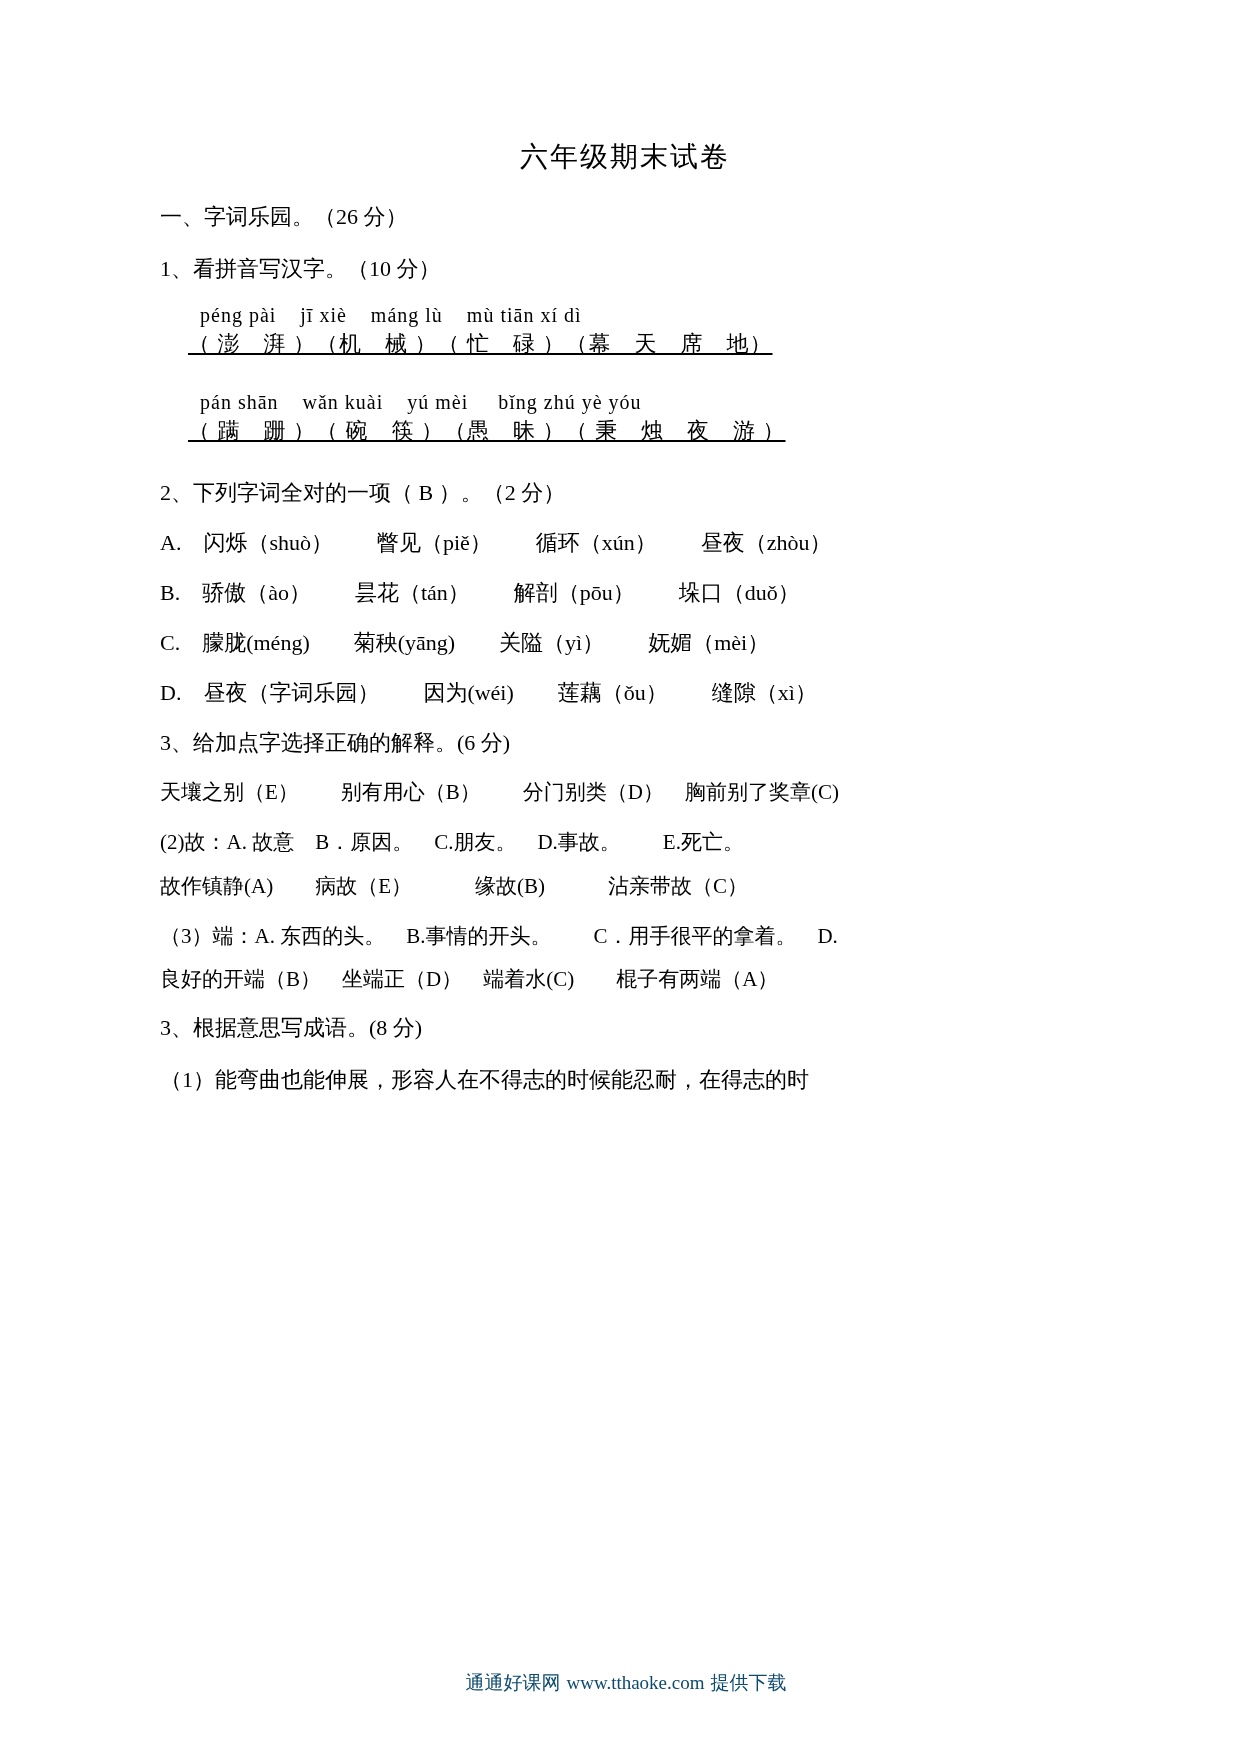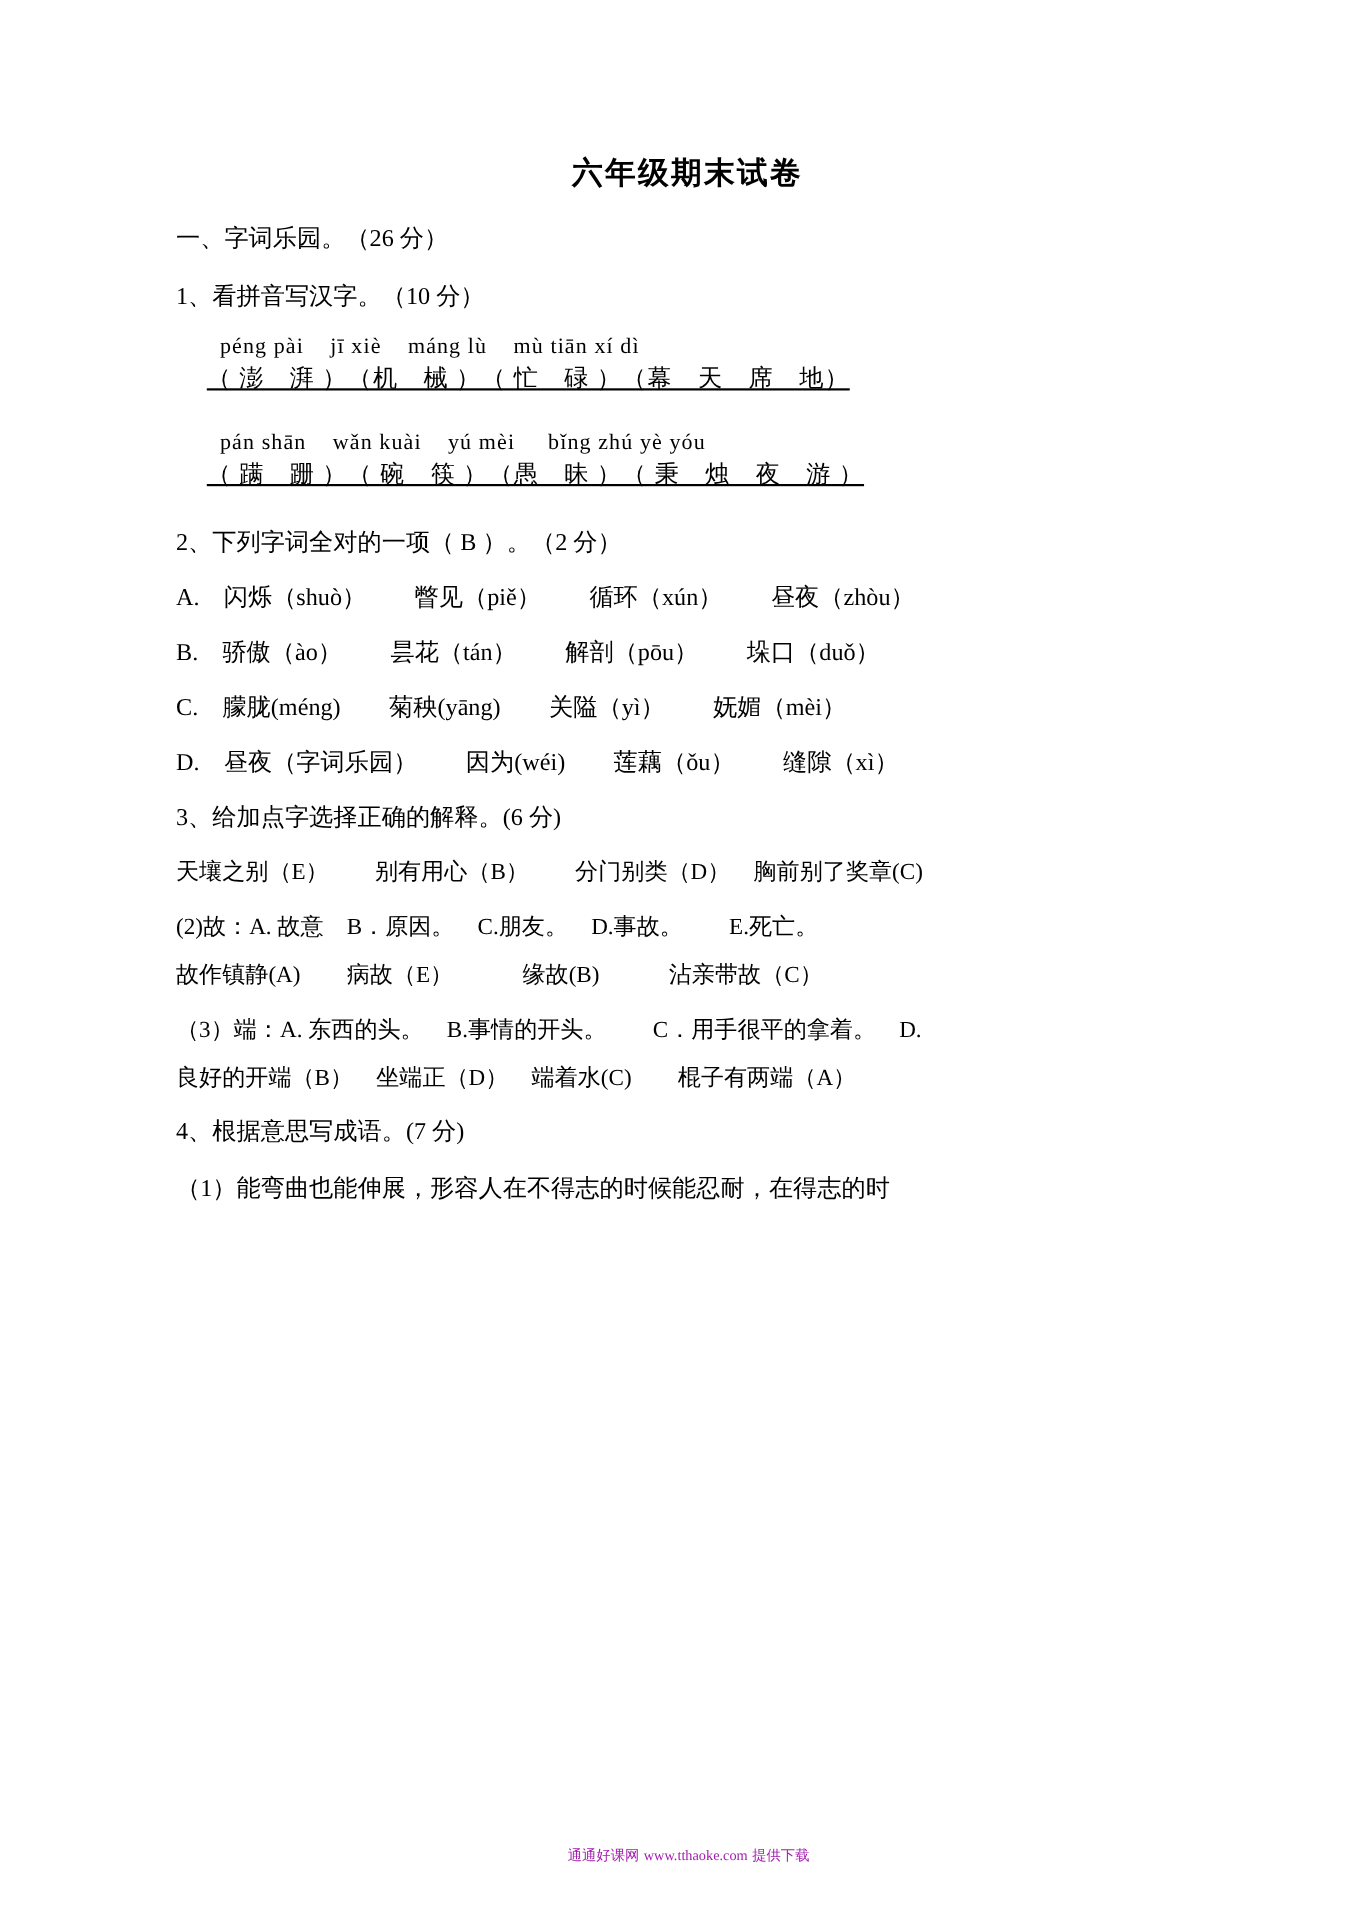--- a/index.html
+++ b/index.html
@@ -18,21 +18,21 @@
   .page {
     position: relative;
     width: 1240px;
     height: 1754px;
     box-sizing: border-box;
     padding: 120px 150px 0 160px;
   }
   .doc-title {
     text-align: center;
     font-size: 28px;
-    font-weight: bold;
+    font-weight: normal;
     letter-spacing: 2px;
     margin: 18px 0 26px 0;
   }
   .line {
     font-size: 22px;
     line-height: 1.55;
     margin: 0 0 18px 0;
     white-space: pre-wrap;
   }
   .section-h {
@@ -80,23 +80,23 @@
     font-size: 21px;
     margin: 0 0 20px 0;
     white-space: pre;
   }
   .footer {
     position: absolute;
     left: 0;
     right: 0;
     bottom: 58px;
     text-align: center;
-    font-size: 13px;
+    font-size: 19px;
     font-family: "DejaVu Sans", sans-serif;
-    color: #a21caf;
+    color: #0c4a6e;
     padding-left: 12px;
   }
   .footer .url {
     font-family: "Liberation Serif", serif;
   }
 </style>
 </head>
 <body>
 
 <div class="page">
@@ -131,21 +131,21 @@
   <div class="qnum">3、给加点字选择正确的解释。(6 分)</div>
 
   <div class="answers">天壤之别（E）　　别有用心（B）　　分门别类（D）　胸前别了奖章(C)</div>
 
   <div class="explain">(2)故：A. 故意　B．原因。　C.朋友。　D.事故。　　E.死亡。</div>
   <div class="answers">故作镇静(A)　　病故（E）　　　缘故(B)　　　沾亲带故（C）</div>
 
   <div class="explain">（3）端：A. 东西的头。　B.事情的开头。　　C．用手很平的拿着。　D.</div>
   <div class="answers">良好的开端（B）　坐端正（D）　端着水(C)　　棍子有两端（A）</div>
 
-  <div class="qnum">4、根据意思写成语。(7 分)</div>
+  <div class="qnum">3、根据意思写成语。(8 分)</div>
   <div class="line">（1）能弯曲也能伸展，形容人在不得志的时候能忍耐，在得志的时</div>
 
   <div class="footer">
     <span>通通好课网</span>
     <span class="url">www.tthaoke.com</span>
     <span>提供下载</span>
   </div>
 
 </div>
 

